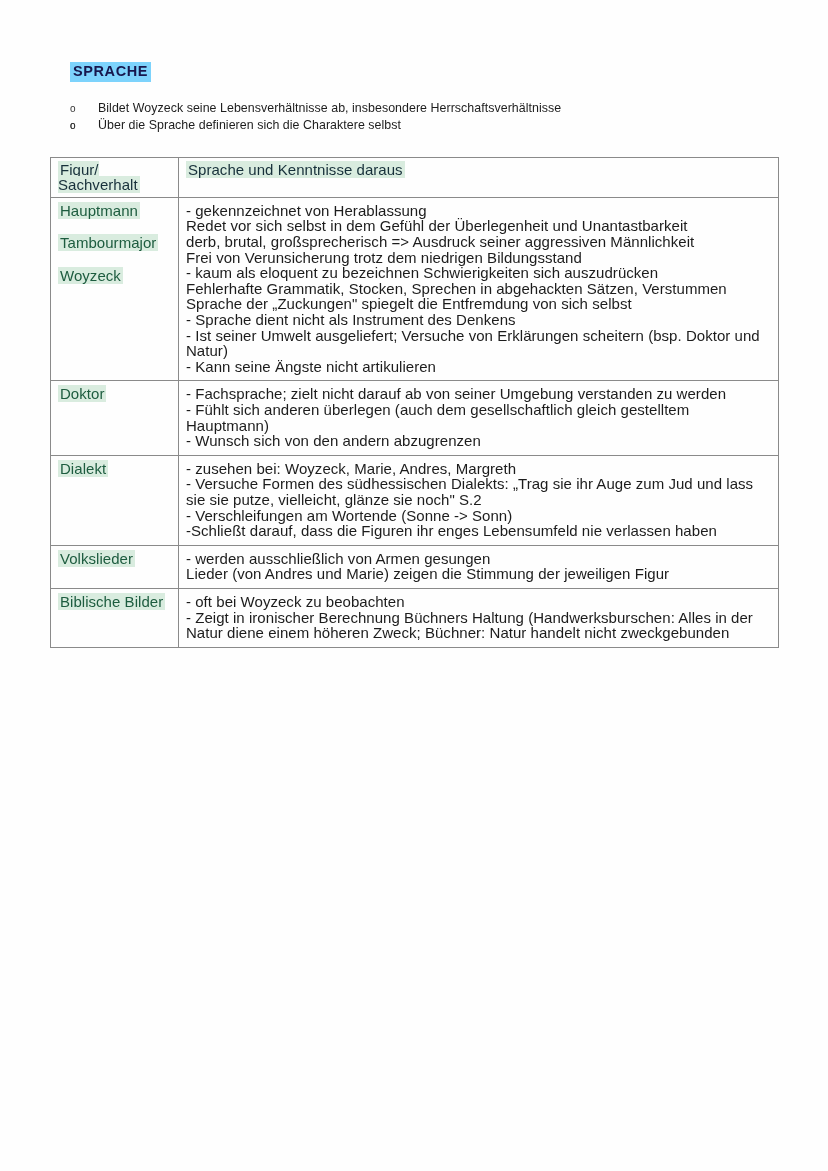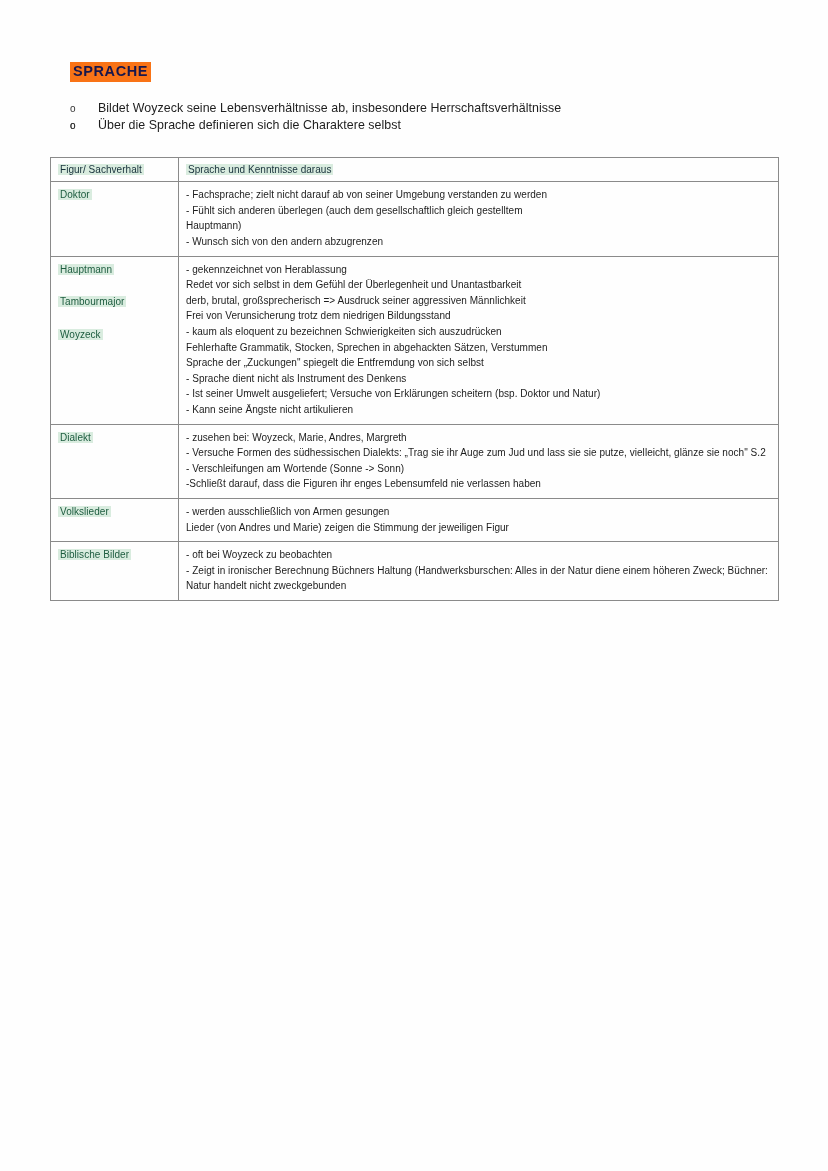--- a/index.html
+++ b/index.html
@@ -35,21 +35,21 @@
   
   .heading-row {
     margin: 0 0 6px 20px;
   }
   .heading {
     display: inline-block;
     font-size: 14.5px;
     font-weight: 700;
     letter-spacing: 0.6px;
     color: #17174d;
-    background: #f97316;
+    background: #7dd3fc;
     padding: 1px 3px 2px 3px;
     line-height: 1.15;
   }
 
   .subtitle {
     margin: 5px 0 0 30px;
     font-size: 12.4px;
     color: #1d1d1d;
     letter-spacing: 0.1px;
     line-height: 1.3;
@@ -85,21 +85,21 @@
     width: 728px;
     table-layout: fixed;
     border: 1px solid #8a8a8a;
   }
   .tbl col.c1 { width: 128px; }
   .tbl col.c2 { width: 600px; }
   .tbl th, .tbl td {
     border: 1px solid #8a8a8a;
     vertical-align: top;
     padding: 5px 7px 6px 7px;
-    font-size: 10px;
+    font-size: 15px;
     line-height: 15.6px;
     font-weight: 400;
     text-align: left;
     letter-spacing: 0.04px;
   }
   .tbl thead th {
     padding-top: 4px;
     padding-bottom: 4px;
   }
   .hl-head {
@@ -155,50 +155,50 @@
           </th>
           <th>
             <span class="hl-head">Sprache und Kenntnisse daraus</span>
           </th>
         </tr>
       </thead>
       <tbody>
 
         <tr>
           <td class="label-cell">
-            <span class="stacked"><span class="hl-label">Doktor</span></span>
-          </td>
-          <td class="body-cell">
-            <span class="ln">- Fachsprache; zielt nicht darauf ab von seiner Umgebung verstanden zu werden</span>
-            <span class="ln">- Fühlt sich anderen überlegen (auch dem gesellschaftlich gleich gestelltem</span>
-            <span class="ln">Hauptmann)</span>
-            <span class="ln">- Wunsch sich von den andern abzugrenzen</span>
-          </td>
-        </tr>
-
-        <tr>
-          <td class="label-cell">
             <span class="stacked"><span class="hl-label">Hauptmann</span></span>
             <span class="stacked"><span class="hl-label">Tambourmajor</span></span>
             <span class="stacked"><span class="hl-label">Woyzeck</span></span>
           </td>
           <td class="body-cell">
             <span class="ln">- gekennzeichnet von Herablassung</span>
             <span class="ln">Redet vor sich selbst in dem Gefühl der Überlegenheit und Unantastbarkeit</span>
             <span class="ln">derb, brutal, großsprecherisch =&gt; Ausdruck seiner aggressiven Männlichkeit</span>
             <span class="ln">Frei von Verunsicherung trotz dem niedrigen Bildungsstand</span>
             <span class="ln">- kaum als eloquent zu bezeichnen Schwierigkeiten sich auszudrücken</span>
             <span class="ln">Fehlerhafte Grammatik, Stocken, Sprechen in abgehackten Sätzen, Verstummen</span>
             <span class="ln">Sprache der „Zuckungen" spiegelt die Entfremdung von sich selbst</span>
             <span class="ln">- Sprache dient nicht als Instrument des Denkens</span>
             <span class="ln">- Ist seiner Umwelt ausgeliefert; Versuche von Erklärungen scheitern (bsp. Doktor und Natur)</span>
             <span class="ln">- Kann seine Ängste nicht artikulieren</span>
           </td>
         </tr>
 
+        <tr>
+          <td class="label-cell">
+            <span class="stacked"><span class="hl-label">Doktor</span></span>
+          </td>
+          <td class="body-cell">
+            <span class="ln">- Fachsprache; zielt nicht darauf ab von seiner Umgebung verstanden zu werden</span>
+            <span class="ln">- Fühlt sich anderen überlegen (auch dem gesellschaftlich gleich gestelltem</span>
+            <span class="ln">Hauptmann)</span>
+            <span class="ln">- Wunsch sich von den andern abzugrenzen</span>
+          </td>
+        </tr>
+
 
         <tr>
           <td class="label-cell">
             <span class="stacked"><span class="hl-label">Dialekt</span></span>
           </td>
           <td class="body-cell">
             <span class="ln">- zusehen bei: Woyzeck, Marie, Andres, Margreth</span>
             <span class="ln">- Versuche Formen des südhessischen Dialekts: „Trag sie ihr Auge zum Jud und lass sie sie putze, vielleicht, glänze sie noch" S.2</span>
             <span class="ln">- Verschleifungen am Wortende (Sonne -&gt; Sonn)</span>
             <span class="ln">-Schließt darauf, dass die Figuren ihr enges Lebensumfeld nie verlassen haben</span>

